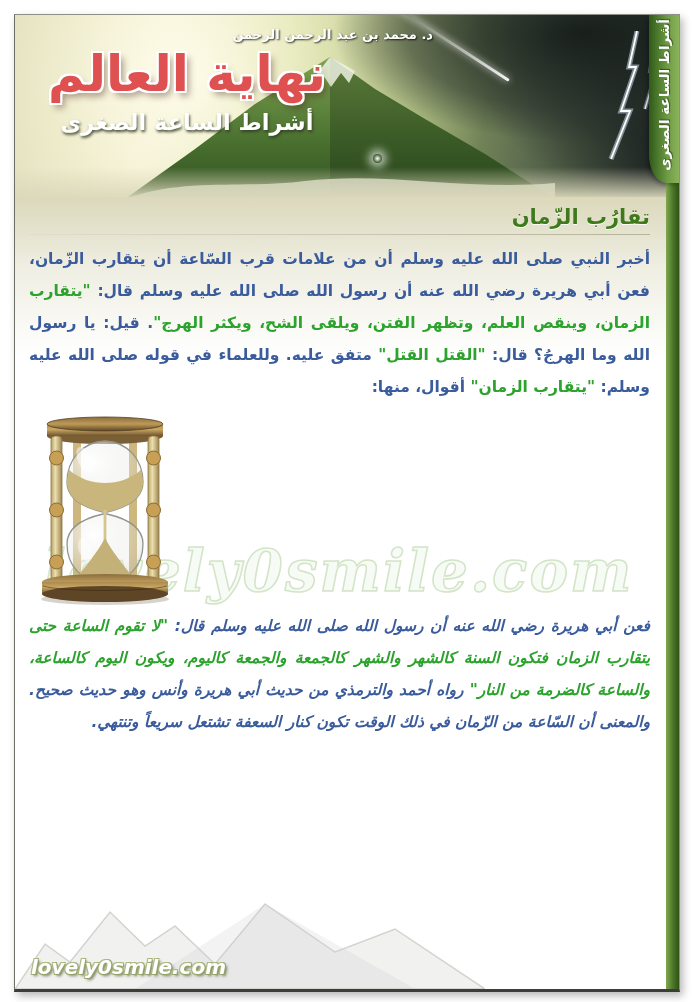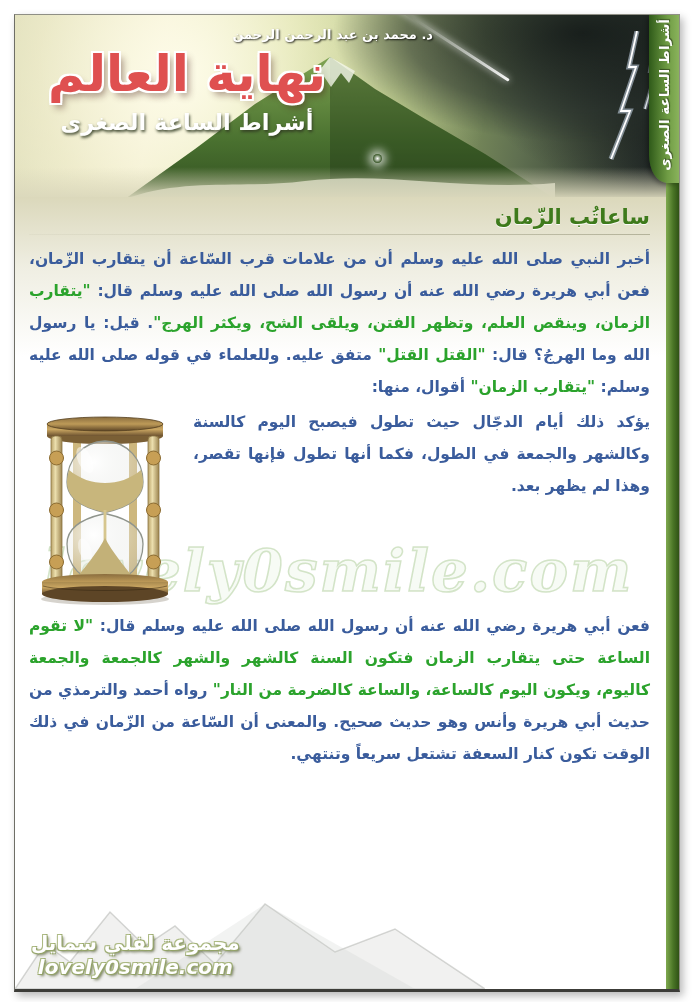--- a/index.html
+++ b/index.html
@@ -46,21 +46,21 @@
 
   
   .content{position:absolute;top:182px;left:0;right:13px;bottom:0;padding:6px 16px 0 14px;
     background:linear-gradient(#dbd8bb,#efeee2 70px,#ffffff 160px);}
   .section-title{margin:2px 0 0;text-align:right;direction:rtl;font-size:21px;font-weight:bold;
     color:var(--heading-green,#3e7a1b);text-shadow:0 1px 0 rgba(255,255,255,.85);}
   .section-divider{height:1px;margin:5px 0 8px;
     background:linear-gradient(to left,rgba(120,120,90,.45),rgba(120,120,90,.05));}
   .paras p{margin:0 0 3px;direction:rtl;text-align:justify;font-size:15.5px;font-weight:bold;line-height:32px;
     position:relative;z-index:2;}
-  .gap-before{margin-top:22px !important;}
+  .gap-before{margin-top:22px !important;font-style:italic;}
   .run-dark{color:var(--body-text,#3a5c9c);}
   .run-green{color:var(--item-green,#44982a);}
   .run-quote{color:var(--quote-green,#2ba32c);}
   .flow{overflow:visible;}
   .paras-after{clear:both;}
   figure.hourglass{float:left;width:152px;height:198px;margin:4px 12px 2px 0;padding:0;position:relative;z-index:2;}
 
   
   .watermark{position:absolute;top:340px;left:-4px;right:0;z-index:1;pointer-events:none;
     font-family:"DejaVu Serif",serif;font-style:italic;font-weight:bold;font-size:58px;letter-spacing:2px;
@@ -111,21 +111,21 @@
   </div>
 
   <div class="side-strip"></div>
   <div class="side-tab">
     <span class="tab-text">أشراط الساعة الصغرى</span>
   </div>
 
   <div class="content">
     <div class="watermark">lovely0smile.com</div>
 
-    <h2 class="section-title">ساعاتُب الزّمان</h2>
+    <h2 class="section-title">تقارُب الزّمان</h2>
     <div class="section-divider"></div>
 
     <div class="paras">
         <p><span class="run-dark">أخبر النبي صلى الله عليه وسلم أن من علامات قرب السّاعة أن يتقارب الزّمان، فعن أبي هريرة رضي الله عنه أن رسول الله صلى الله عليه وسلم قال: </span><span class="run-quote">"يتقارب الزمان، وينقص العلم، وتظهر الفتن، ويلقى الشح، ويكثر الهرج"</span><span class="run-dark">. قيل: يا رسول الله وما الهرجُ؟ قال: </span><span class="run-quote">"القتل القتل"</span><span class="run-dark"> متفق عليه. وللعلماء في قوله صلى الله عليه وسلم: </span><span class="run-quote">"يتقارب الزمان"</span><span class="run-dark"> أقوال، منها:</span></p>
       </div>
 
     <div class="flow">
       <figure class="hourglass">
         <svg width="152" height="198" viewBox="0 0 152 198">
           <defs>
@@ -171,33 +171,31 @@
           <circle cx="124.5" cy="48" r="7" fill="#c79f55" stroke="#8a6a30"></circle>
           <circle cx="124.5" cy="100" r="7" fill="#c79f55" stroke="#8a6a30"></circle>
           <circle cx="124.5" cy="152" r="7" fill="#c79f55" stroke="#8a6a30"></circle>
           <ellipse cx="76" cy="172" rx="63" ry="8" fill="url(#hgWood2)"></ellipse>
           <rect x="13" y="172" width="126" height="12" fill="url(#hgWood)"></rect>
           <ellipse cx="76" cy="184" rx="63" ry="8" fill="#5d4526"></ellipse>
           <path d="M14,176 C34,182 118,182 138,176" fill="none" stroke="rgba(50,36,16,.5)" stroke-width="1"></path>
         </svg>
       </figure>
       <div class="paras">
-          <p><span class="run-dark">يؤكد ذلك أيام الدجّال حيث تطول فيصبح اليوم كالسنة وكالشهر والجمعة في الطول، فكما أنها تطول فإنها تقصر، وهذا لم يظهر بعد.</span></p>
         </div>
     </div>
 
     <div class="paras paras-after">
         <p class="gap-before"><span class="run-dark">فعن أبي هريرة رضي الله عنه أن رسول الله صلى الله عليه وسلم قال: </span><span class="run-quote">"لا تقوم الساعة حتى يتقارب الزمان فتكون السنة كالشهر والشهر كالجمعة والجمعة كاليوم، ويكون اليوم كالساعة، والساعة كالضرمة من النار"</span><span class="run-dark"> رواه أحمد والترمذي من حديث أبي هريرة وأنس وهو حديث صحيح. والمعنى أن السّاعة من الزّمان في ذلك الوقت تكون كنار السعفة تشتعل سريعاً وتنتهي.</span></p>
         <p></p>
       </div>
 
     <svg class="sketch-mountains" width="470" height="115" viewBox="0 0 470 115">
       <path d="M0,115 L30,70 L55,88 L95,38 L130,72 L160,52 L200,90 L250,30 L320,78 L380,55 L470,115 Z" fill="rgba(190,192,188,.22)" stroke="rgba(140,142,138,.35)" stroke-width="1.5"></path>
       <path d="M120,115 L250,30 L400,115 Z" fill="rgba(205,206,202,.25)"></path>
     </svg>
 
     <div class="footer-logo">
-      <div class="logo-ar">مجموعة لفلي سمايل</div>
       <div class="logo-en">lovely0smile.com</div>
     </div>
   </div>
 
 </div>
 
 </body></html>

